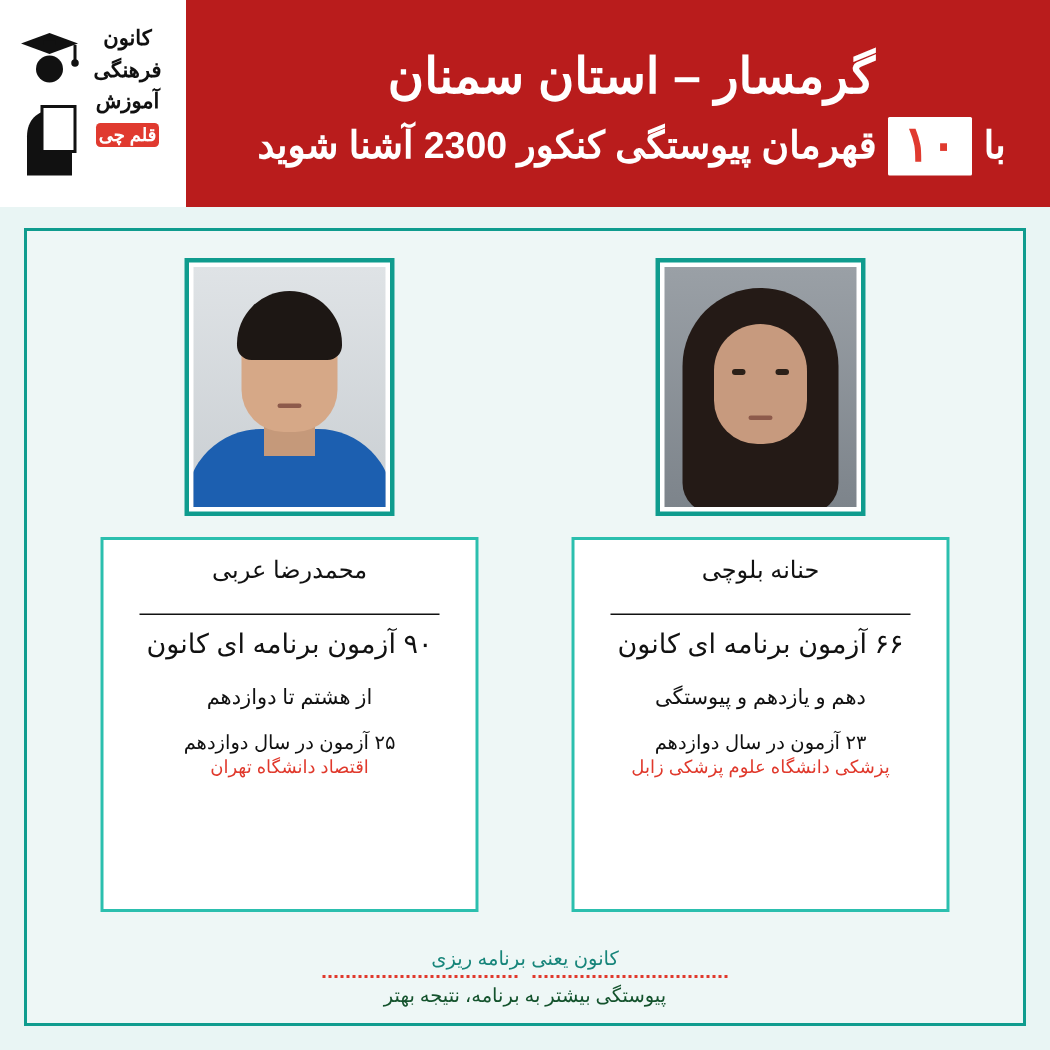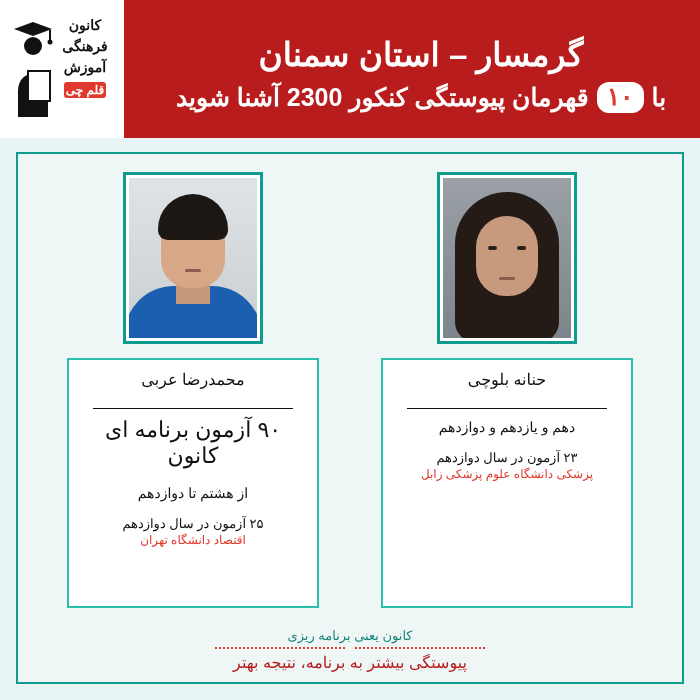--- a/index.html
+++ b/index.html
@@ -54,23 +54,23 @@
     display: flex;
     justify-content: center;
     align-items: center;
     gap: 8px;
     white-space: nowrap;
   }
   .ten-badge {
     display: inline-block;
     background: #ffffff;
     color: #e03a2f;
-    font-size: 25px;
+    font-size: 33px;
     font-weight: bold;
-    border-radius: 12px;
+    border-radius: 1px;
     padding: 1px 10px 3px 10px;
     line-height: 1.05;
   }
   
   .logo-box {
     width: 124px;
     height: 138px;
     background: #ffffff;
     position: relative;
     display: flex;
@@ -245,21 +245,21 @@
   }
   .student-name {
     font-size: 16px;
     color: #111111;
     font-weight: normal;
     padding-bottom: 19px;
     margin: 0 16px 8px 16px;
     border-bottom: 1px solid #111111;
   }
   .exam-count {
-    font-size: 22px;
+    font-size: 18px;
     color: #111111;
     margin-bottom: 14px;
   }
   .grades {
     font-size: 14px;
     color: #111111;
     margin-bottom: 12px;
     line-height: 1.5;
   }
   .year-exams {
@@ -294,22 +294,23 @@
     justify-content: center;
     gap: 10px;
     margin-bottom: 4px;
   }
   .dots {
     width: 130px;
     border-top: 2px dotted #e0392c;
     height: 0;
   }
   .footer-line-2 {
-    font-size: 16px;
-    color: #b91c1c;
+    font-size: 13px;
+    color: #14532d;
+    font-family: Liberation Serif, serif;
   }
 </style>
 </head>
 <body>
 
 <div class="poster">
 
   <div class="header">
 
     <div class="logo-box">
@@ -375,21 +376,22 @@
             <div class="hair-girl"></div>
             <div class="face-girl">
               <div class="eye l"></div>
               <div class="eye r"></div>
               <div class="mouth"></div>
             </div>
           </div>
         </div>
         <div class="info">
           <div class="student-name">حنانه بلوچی</div>
-          <div class="grades">دهم و یازدهم و دوازدهم</div>
+          <div class="exam-count">۶۶ آزمون برنامه ای کانون</div>
+          <div class="grades">دهم و یازدهم و پیوستگی</div>
           <div class="year-exams">۲۳ آزمون در سال دوازدهم</div>
           <div class="result">پزشکی دانشگاه علوم پزشکی زابل</div>
         </div>
       </div>
 
     </div>
 
     <div class="footer">
       <div class="footer-line-1">کانون یعنی برنامه ریزی</div>
       <div class="dotted-row">

